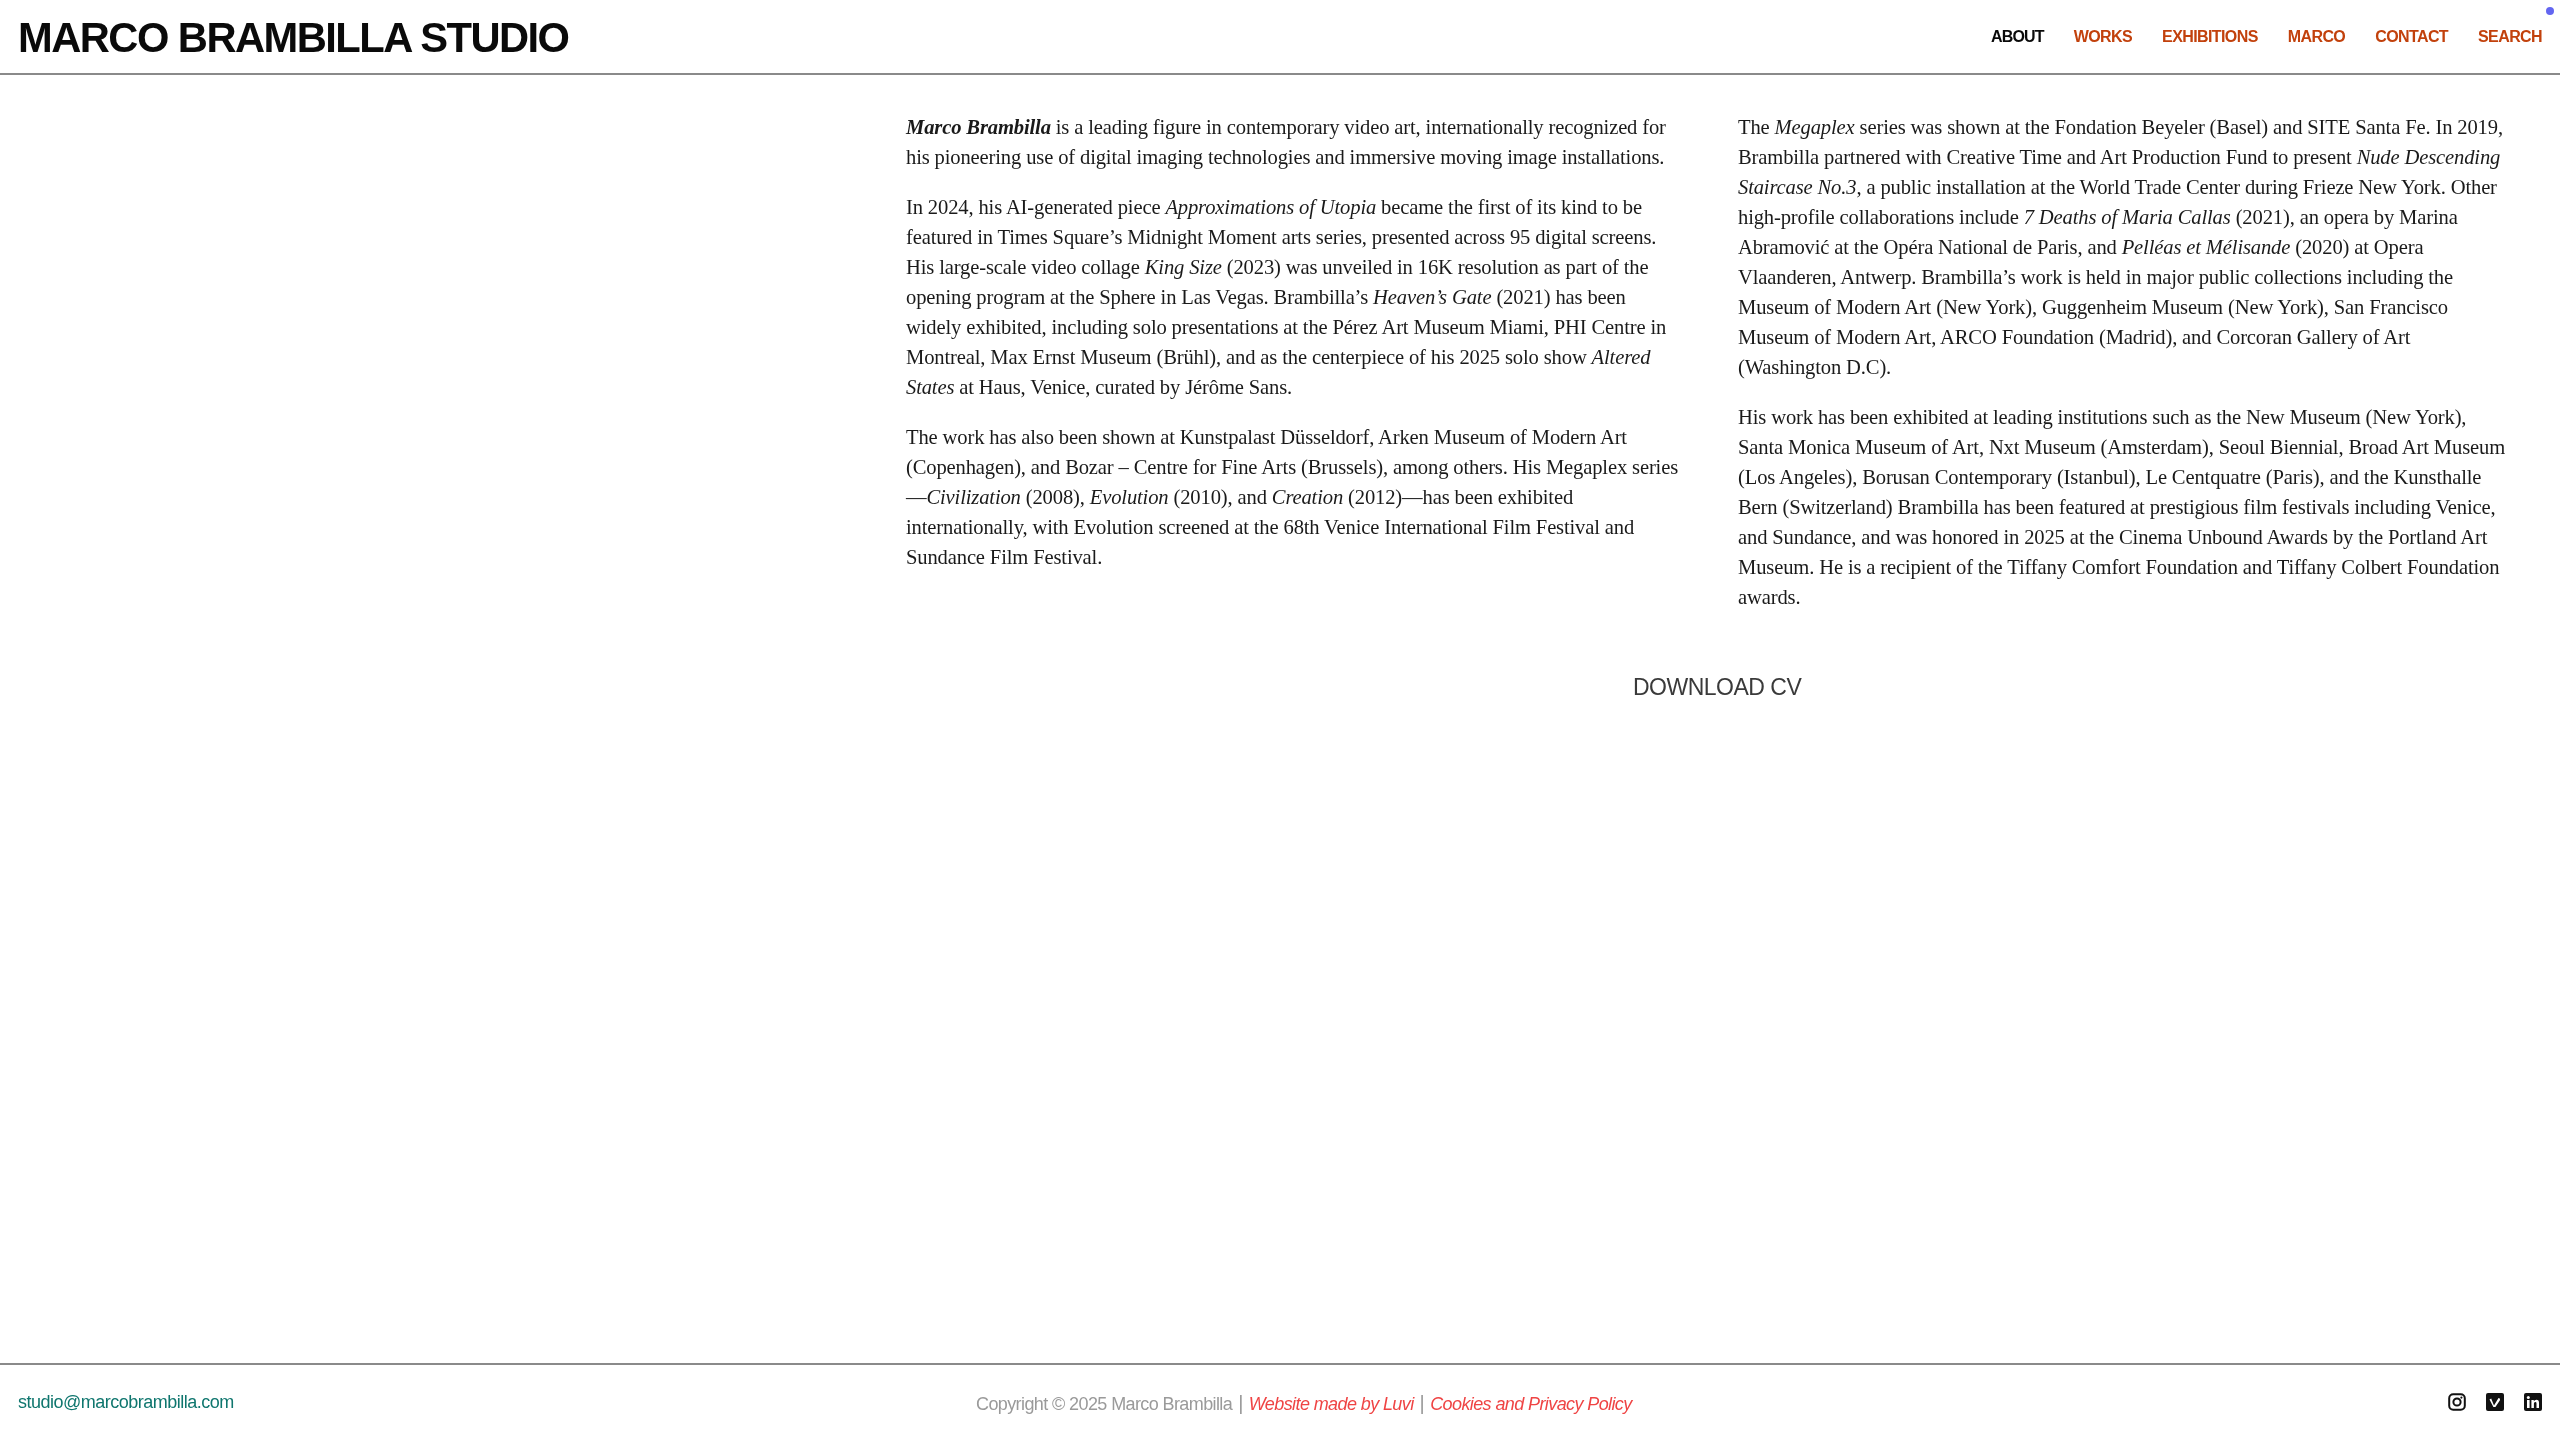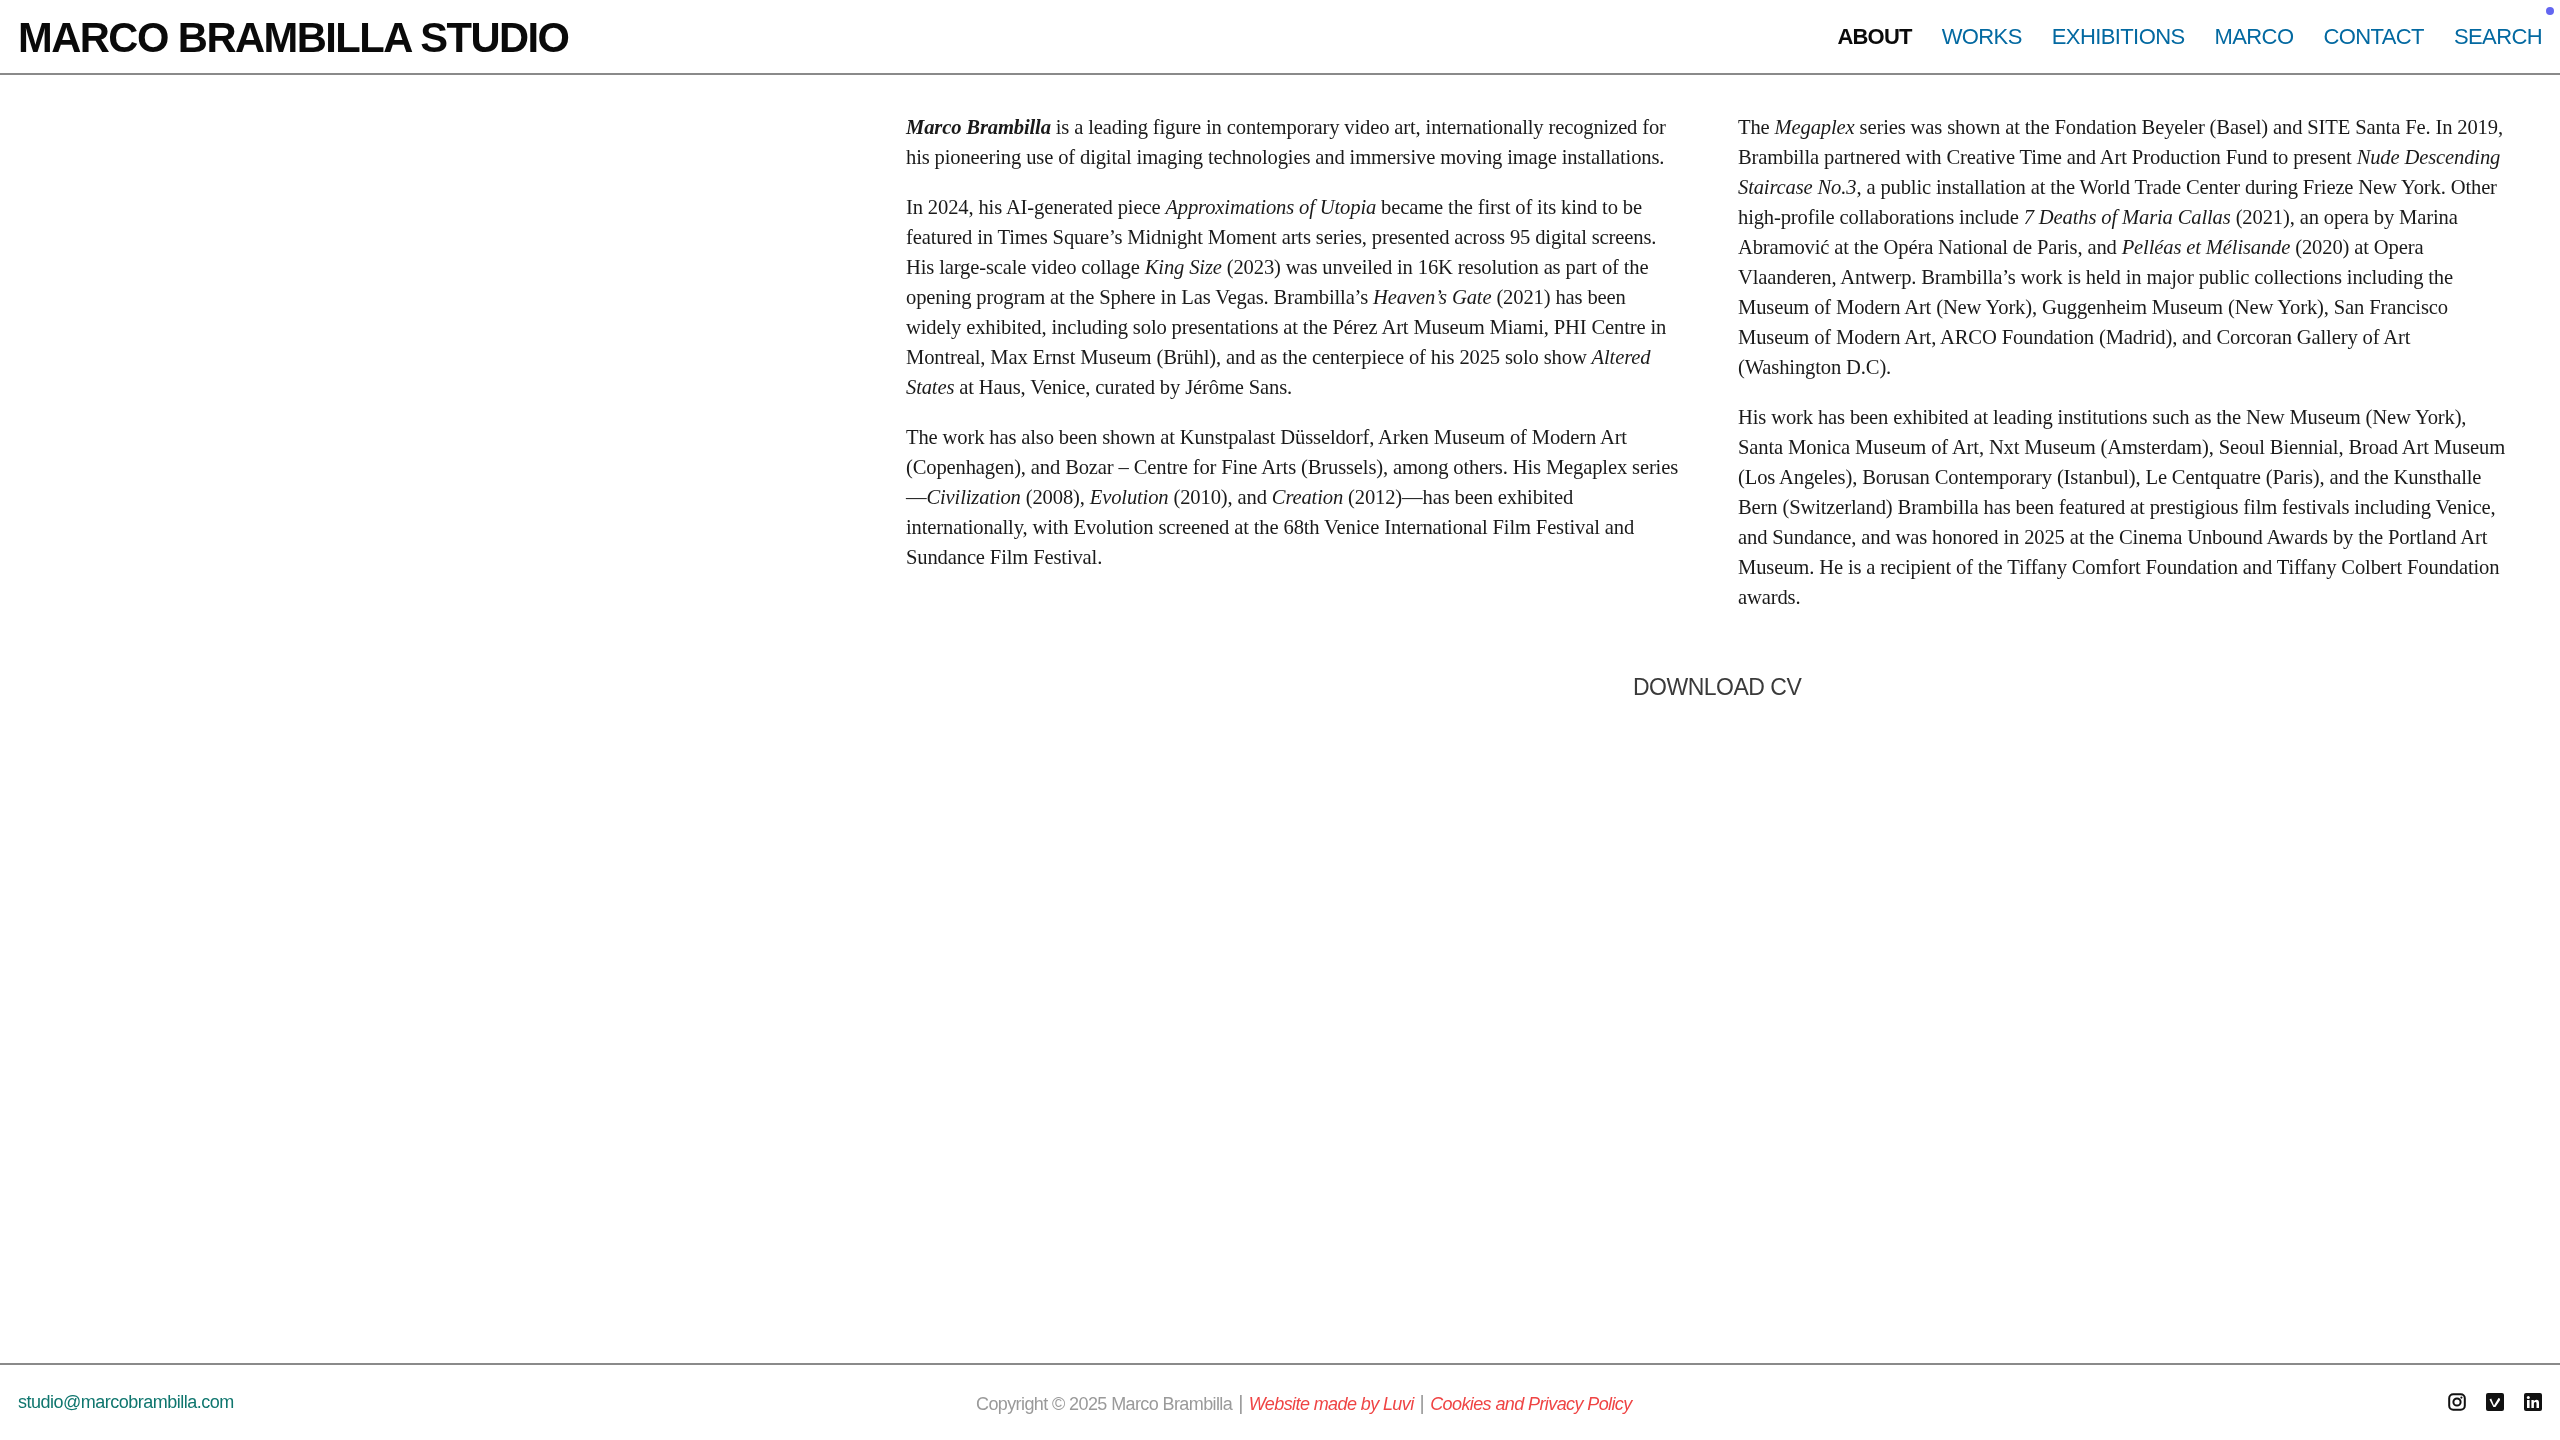--- a/index.html
+++ b/index.html
@@ -11,23 +11,23 @@
     border-bottom: 2px solid #8a8a8a; background: #fff;
   }
   .logo {
     position: absolute; left: 18px; top: 12px;
     font-family: "Liberation Sans", sans-serif; font-weight: 700;
     font-size: 43px; letter-spacing: -1.6px; color: #0a0a0a; line-height: 50px;
     text-decoration: none; transform: scaleX(0.97); transform-origin: left center;
   }
   .nav {
     position: absolute; right: 18px; top: 22px; display: flex; gap: 30px;
-    font-size: 22px; line-height: 30px; letter-spacing: -0.6px;
+    font-size: 16px; line-height: 30px; letter-spacing: -0.6px;
   }
-  .nav a { color: #0369a1; text-decoration: none; font-weight: 400; }
+  .nav a { color: #c2410c; text-decoration: none; font-weight: 700; }
   .nav a.active { color: #0a0a0a; font-weight: 700; letter-spacing: -0.8px; }
   .notify-dot {
     position: absolute; right: 6px; top: 7px; width: 8px; height: 8px;
     border-radius: 50%; background: #6366f1;
   }
 
   .content {
     position: absolute; left: 878px; top: 112px; width: 1640px;
     display: flex; gap: 26px;
     font-family: "Liberation Serif", serif; font-size: 20.6px; line-height: 30px; color: #1a1a1a;

